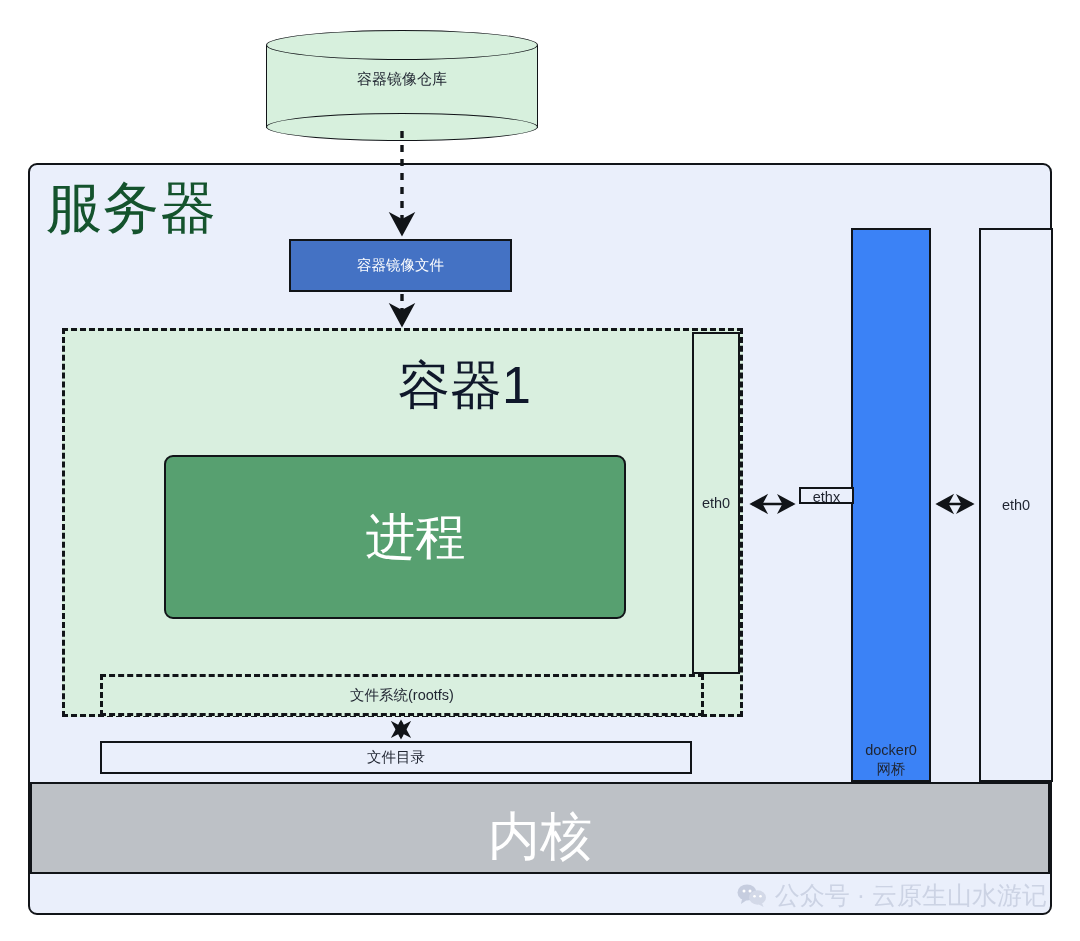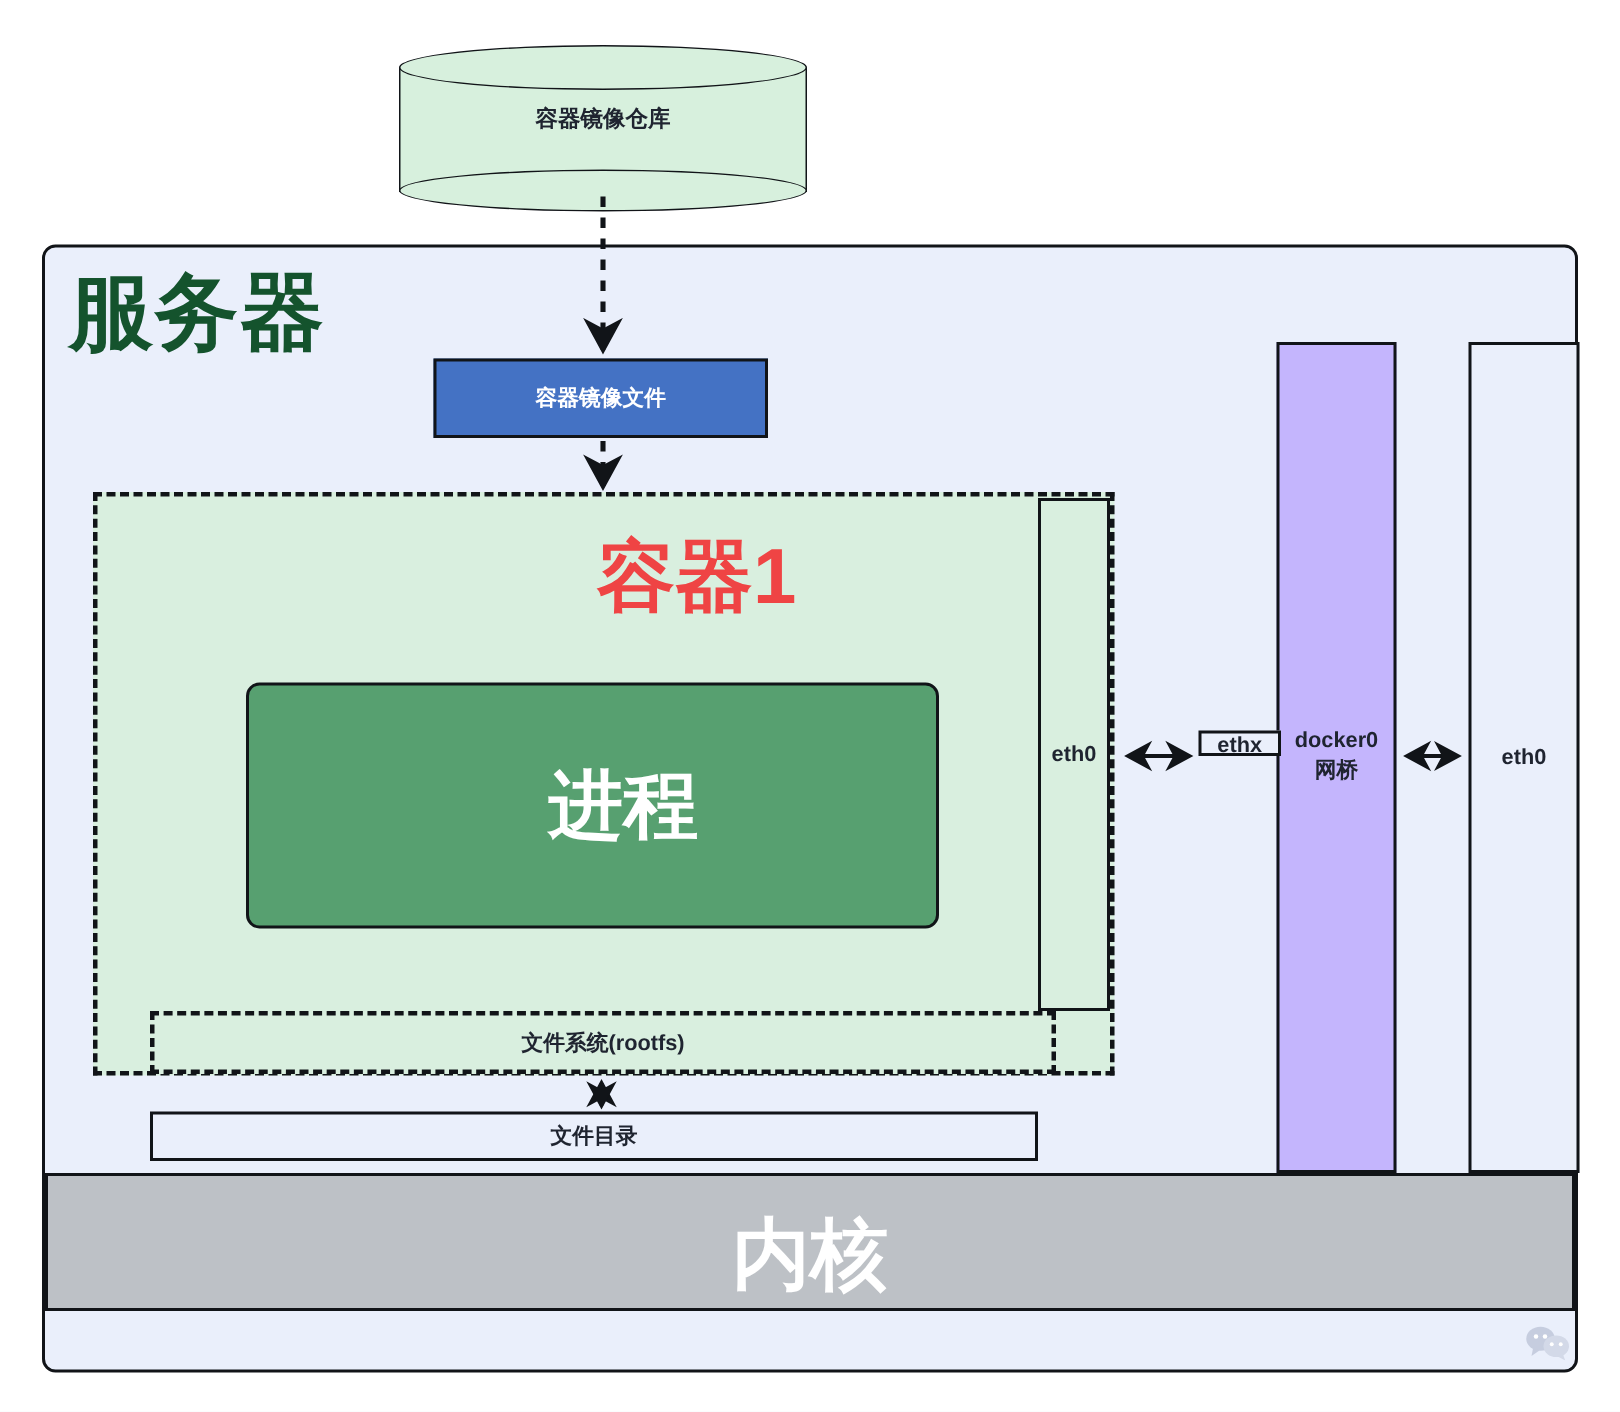--- a/index.html
+++ b/index.html
@@ -11,21 +11,21 @@
     font-family: "Liberation Sans", "DejaVu Sans", sans-serif;
     color: #1f2430;
   }
   #canvas {
     position: relative;
     width: 1080px;
     height: 941px;
     background: #ffffff;
     overflow: hidden;
   }
-  .abs { position: absolute; box-sizing: border-box; font-weight: bold; }
+  .abs { position: absolute; box-sizing: border-box; }
 
   
   #repo-cylinder {
     left: 266px; top: 30px; width: 272px; height: 98px;
   }
   #repo-cylinder .cyl-body {
     position: absolute; left: 0; top: 15px; width: 100%; height: 83px;
     background: #d7f0dd;
     border-left: 1.6px solid #111418;
     border-right: 1.6px solid #111418;
@@ -77,21 +77,21 @@
   
   #container1-box {
     left: 62px; top: 328px; width: 681px; height: 389px;
     background: #d9efdf;
     border: 3px dashed #111418;
   }
   #container1-title {
     left: 62px; top: 358px; width: 805px;
     text-align: center;
     font-size: 52px; line-height: 1.05;
-    color: #ef4444;
+    color: #0f172a;
   }
 
   
   #process-box {
     left: 164px; top: 455px; width: 462px; height: 164px;
     background: #57a070;
     border: 2.6px solid #111418;
     border-radius: 9px;
     display: flex; align-items: center; justify-content: center;
     color: #ffffff; font-size: 50px; padding-left: 41px;
@@ -129,23 +129,23 @@
     left: 799px; top: 487px; width: 55px; height: 17px;
     background: #eaeffb;
     border: 2.6px solid #111418;
     display: flex; align-items: flex-start; justify-content: center;
     font-size: 14.5px; color: #1f2430;
   }
 
   
   #docker0-box {
     left: 851px; top: 228px; width: 80px; height: 554px;
-    background: #c4b5fd;
-    border: 2.6px solid #111418;
-    display: flex; align-items: center; justify-content: center;
+    background: #3b82f6;
+    border: 2.6px solid #111418;
+    display: flex; align-items: center; justify-content: flex-end;
     flex-direction: column;
     font-size: 14.5px; color: #1f2430; line-height: 1.35;
     text-align: center;
   }
 
   
   #host-eth0-box {
     left: 979px; top: 228px; width: 74px; height: 554px;
     background: #eaeffb;
     border: 2.6px solid #111418;
@@ -196,20 +196,21 @@
         <ellipse cx="10" cy="9.5" rx="9.5" ry="8" fill="#c6cddf"></ellipse>
         <path d="M5 16 L4 21 L9.5 17.2 Z" fill="#c6cddf"></path>
         <ellipse cx="20.5" cy="14.5" rx="8.5" ry="7.2" fill="#d3d9e8"></ellipse>
         <path d="M25 20 L26.5 24 L21.5 21.3 Z" fill="#d3d9e8"></path>
         <circle cx="7" cy="8" r="1.5" fill="#ffffff"></circle>
         <circle cx="13" cy="8" r="1.5" fill="#ffffff"></circle>
         <circle cx="17.5" cy="13.2" r="1.3" fill="#ffffff"></circle>
         <circle cx="23.5" cy="13.2" r="1.3" fill="#ffffff"></circle>
       </svg>
     </span>
+    <span>公众号 · 云原生山水游记</span>
   </div>
 
   <div class="abs" id="docker0-box">
     <span>docker0</span>
     <span>网桥</span>
   </div>
 
   <div class="abs" id="host-eth0-box">
     <span>eth0</span>
   </div>

